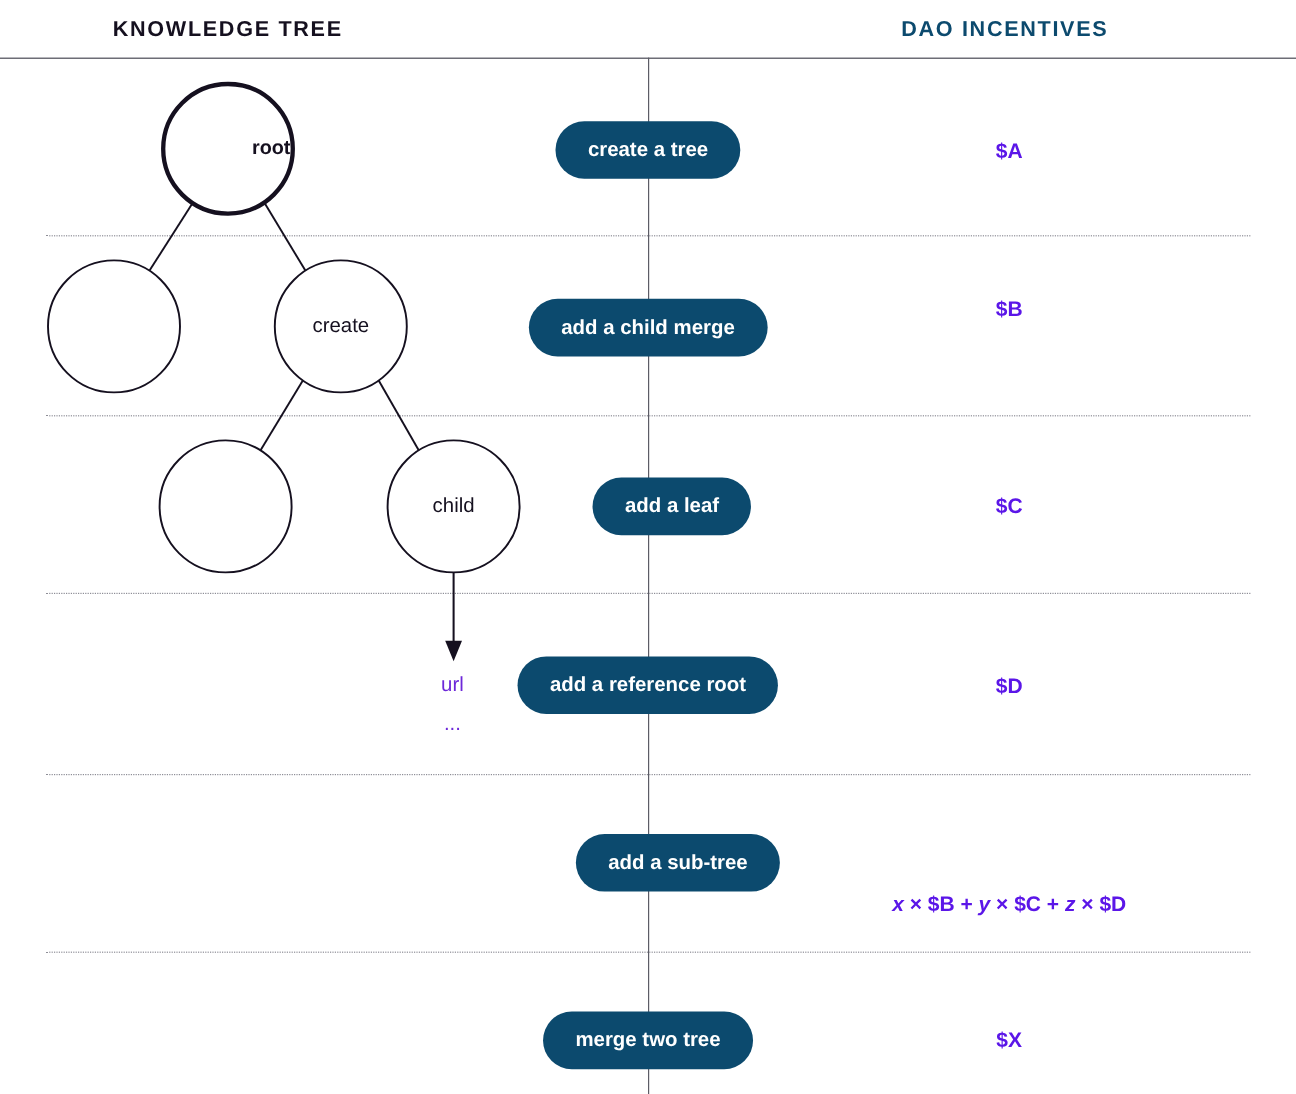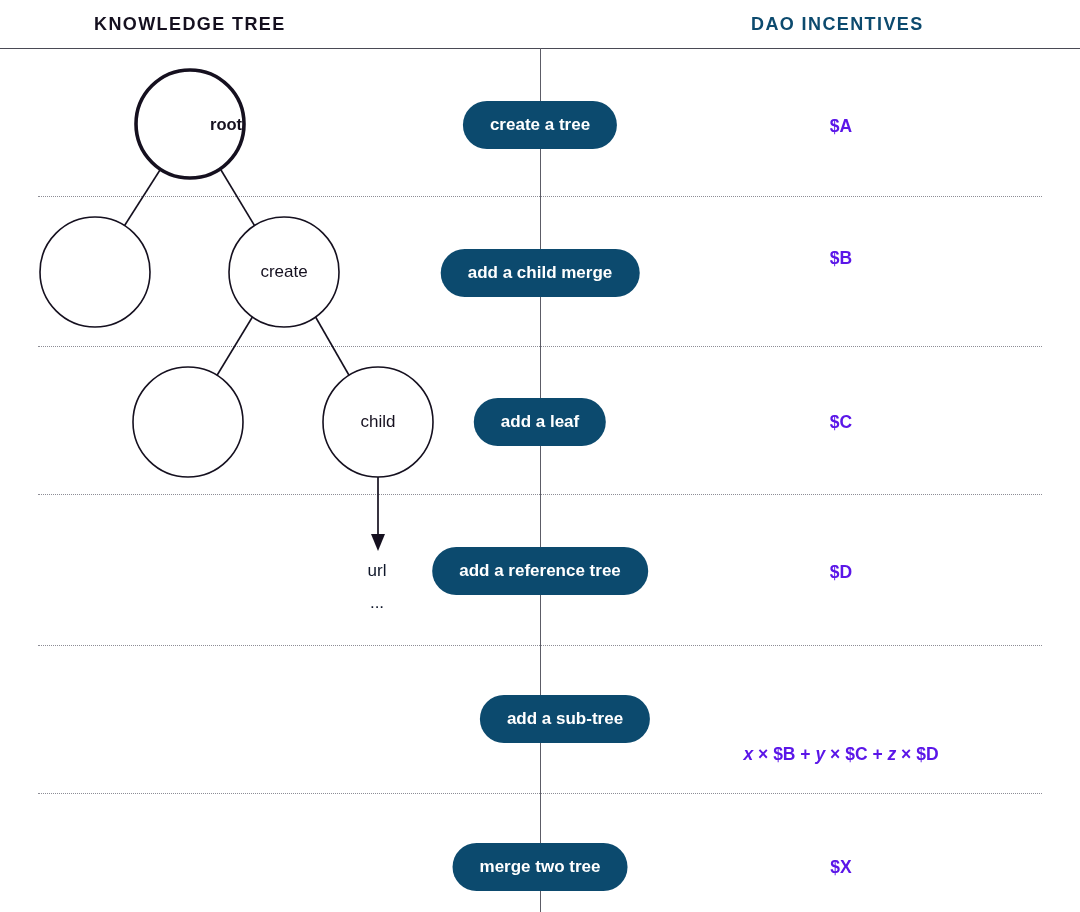--- a/index.html
+++ b/index.html
@@ -75,21 +75,21 @@
     white-space: nowrap;
     z-index: 4;
   }
   .node-label.root { font-weight: 700; font-size: 16.5px; margin-left: 36px; }
   .node-label.plain { font-weight: 400; }
 
   .ref-text {
     position: absolute;
     transform: translate(-50%, -50%);
     font-size: 17px;
-    color: #0f172a;
+    color: #6d28d9;
     white-space: nowrap;
     z-index: 4;
   }
 
   
   .pill {
     position: absolute;
     transform: translate(-50%, -50%);
     background: #0c4a6e;
     color: #ffffff;
@@ -152,22 +152,22 @@
 
 <div class="node-label root" style="left:190px; top:124px">root</div>
 <div class="node-label plain" style="left:284px; top:272px">create</div>
 <div class="node-label plain" style="left:378px; top:422px">child</div>
 
 <div class="ref-text" style="left:377px; top:571px">url</div>
 <div class="ref-text" style="left:377px; top:603px">...</div>
 
 <div class="pill" style="left:540px; top:125px">create a tree</div>
 <div class="pill" style="left:540px; top:273px">add a child merge</div>
-<div class="pill" style="left:540px; top:422px">add a leaf</div>
-<div class="pill" style="left:540px; top:571px">add a reference tree</div>
+<div class="pill" style="left:560px; top:422px">add a leaf</div>
+<div class="pill" style="left:540px; top:571px">add a reference root</div>
 <div class="pill" style="left:565px; top:719px">add a sub-tree</div>
 <div class="pill" style="left:540px; top:867px">merge two tree</div>
 
 <div class="incentive" style="left:841px; top:126px">$A</div>
 <div class="incentive" style="left:841px; top:258px">$B</div>
 <div class="incentive" style="left:841px; top:422px">$C</div>
 <div class="incentive" style="left:841px; top:572px">$D</div>
 <div class="incentive" style="left:841px; top:754px" id="sub-tree-formula"><span class="var">x</span><span class="op"> × </span><span class="op">$B</span><span class="op"> + </span><span class="var">y</span><span class="op"> × </span><span class="op">$C</span><span class="op"> + </span><span class="var">z</span><span class="op"> × </span><span class="op">$D</span></div>
 <div class="incentive" style="left:841px; top:867px">$X</div>
 

